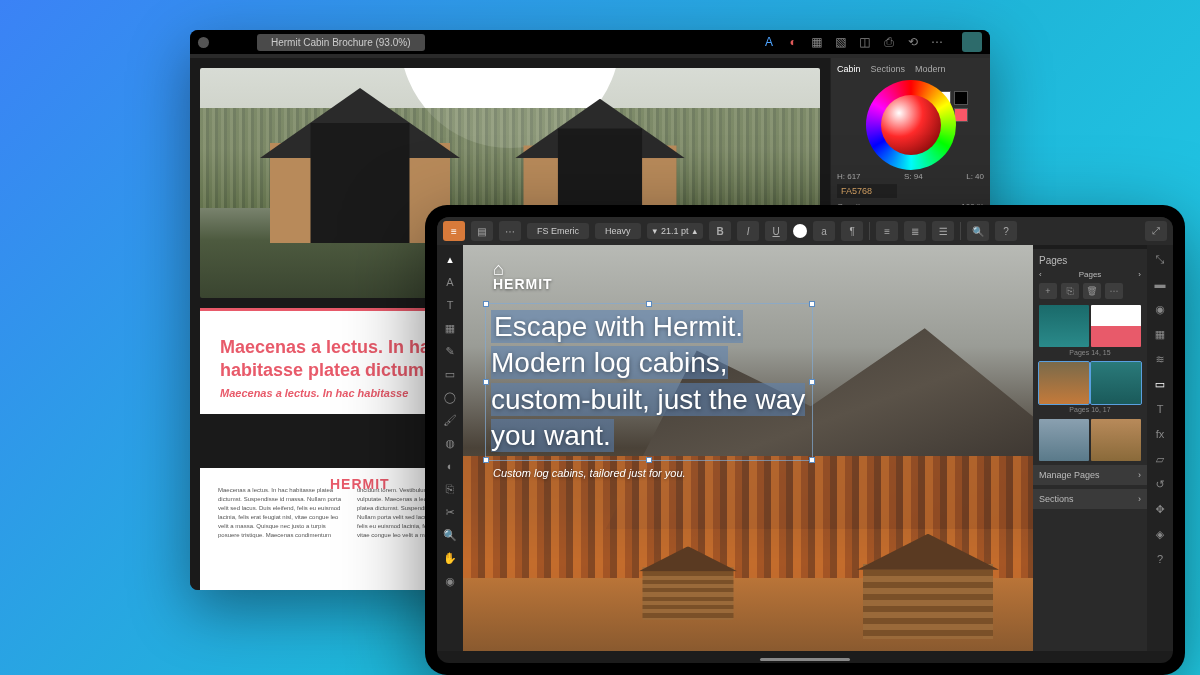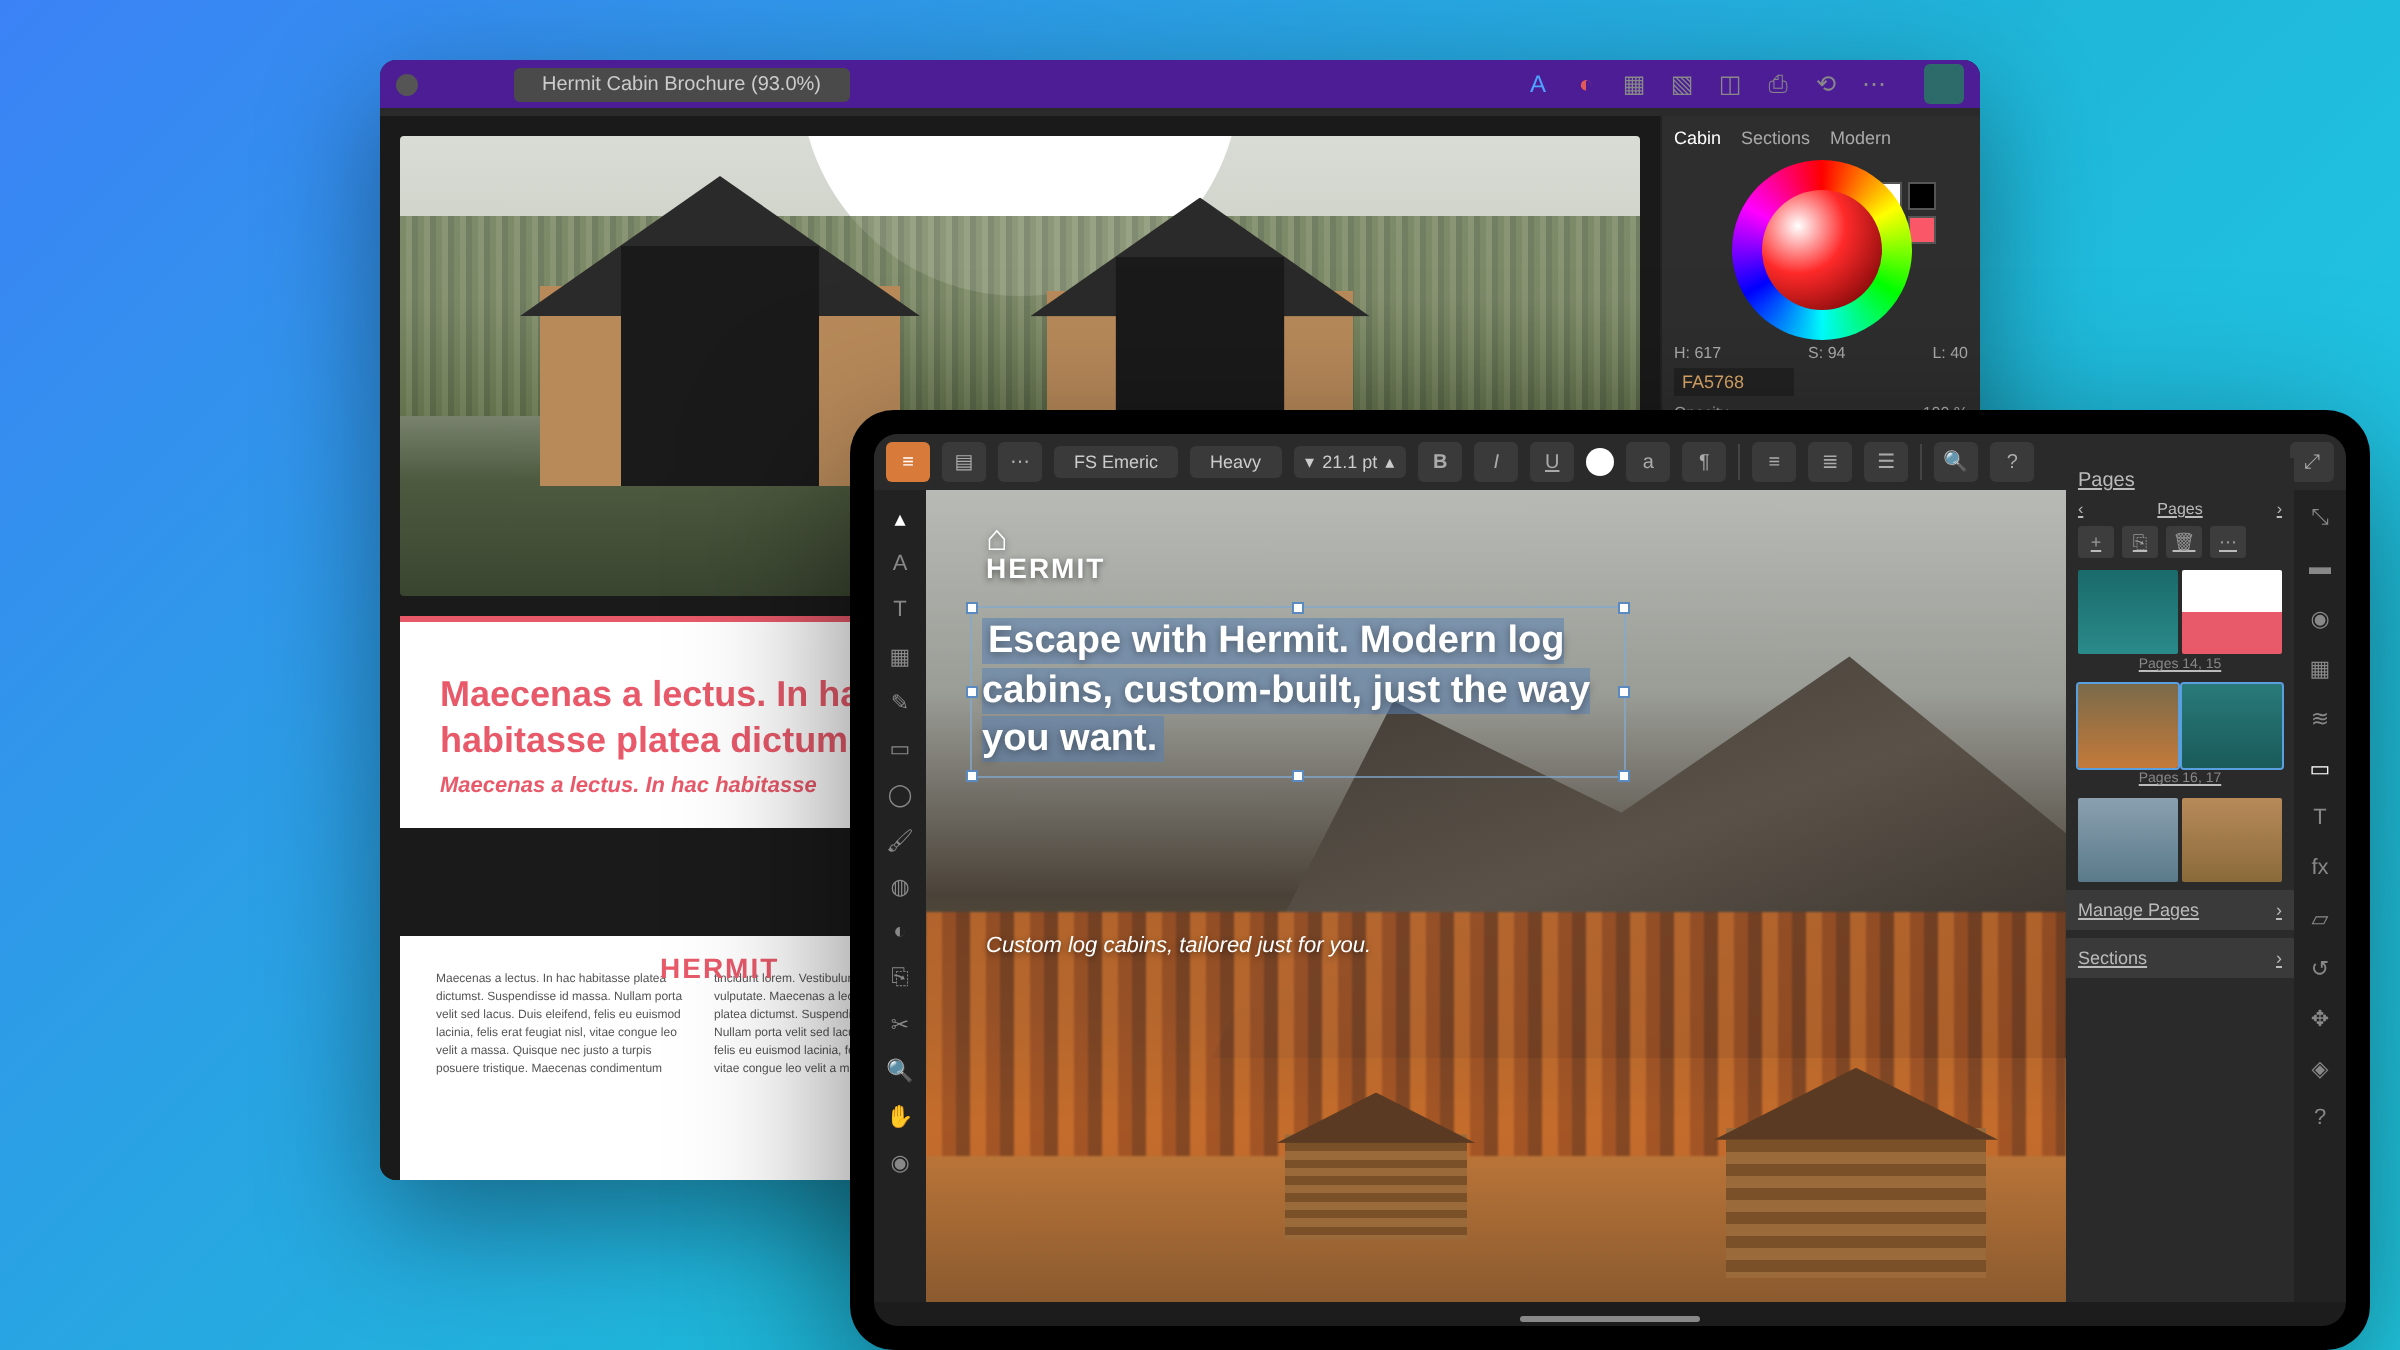--- a/index.html
+++ b/index.html
@@ -1,20 +1,20 @@
 <!DOCTYPE html>
 <html><head>
 <meta charset="utf-8">
 <style>
 * { margin: 0; padding: 0; box-sizing: border-box; font-family: -apple-system, BlinkMacSystemFont, "Segoe UI", sans-serif; }
 body { width: 1200px; height: 675px; overflow: hidden; background: linear-gradient(135deg, #3b82f6 0%, #1fb6d9 55%, #22d3ee 100%); position: relative; }
 
 
 .desktop-window { position: absolute; top: 30px; left: 190px; width: 800px; height: 560px; background: #2a2a2a; border-radius: 8px; box-shadow: 0 20px 60px rgba(0,0,0,.4); overflow: hidden; }
-.desk-titlebar { height: 24px; background: #4c1d95; display: flex; align-items: center; padding: 0 8px; gap: 8px; }
+.desk-titlebar { height: 24px; background: #000000; display: flex; align-items: center; padding: 0 8px; gap: 8px; }
 .traffic { width: 11px; height: 11px; border-radius: 50%; background: #555; }
 .desk-title-pill { font-size: 10px; color: #ccc; background: #4a4a4a; padding: 3px 14px; border-radius: 3px; margin-left: 40px; }
 .desk-toolbar-icons { margin-left: auto; display: flex; gap: 10px; align-items: center; }
 .tb-icon { width: 14px; height: 14px; color: #888; display: flex; align-items: center; justify-content: center; font-size: 12px; }
 .tb-icon.blue { color: #4da3ff; }
 .tb-icon.red { color: #e05a5a; }
 .user-icon { width: 20px; height: 20px; border-radius: 3px; background: #2d6b6b; margin-left: 8px; }
 
 .desk-canvas { position: absolute; top: 28px; left: 0; right: 160px; bottom: 0; background: #1a1a1a; overflow: hidden; }
 .cabin-image { position: absolute; top: 10px; left: 10px; right: 10px; height: 230px; background: linear-gradient(180deg, #d8dcd5 0%, #c9cdc2 35%, #4d5a3f 75%, #3a4530 100%); border-radius: 2px; overflow: hidden; }
@@ -69,28 +69,28 @@
 .autumn-trees { position: absolute; bottom: 18%; left: 0; right: 0; height: 30%; background: repeating-linear-gradient(90deg, #c46a2a 0 8px, #a05022 8px 15px, #7a4020 15px 22px); opacity: .85; filter: blur(.5px); }
 .log-cabin { position: absolute; bottom: 3%; width: 130px; height: 75px; background: repeating-linear-gradient(180deg, #9a6a3a 0 6px, #7a5028 6px 12px); }
 .log-cabin::before { content:""; position:absolute; top:-30px; left:-6px; right:-6px; height:36px; background:#5a3a22; clip-path:polygon(50% 0,100% 100%,0 100%); }
 .lc1 { right: 40px; }
 .lc2 { left: 160px; bottom: 5%; transform: scale(.7); }
 
 .hermit-logo { position: absolute; top: 14px; left: 30px; color: #fff; font-weight: 800; font-size: 14px; letter-spacing: 1px; text-shadow: 0 1px 3px rgba(0,0,0,.5); }
 .hermit-logo::before { content:"⌂"; display:block; font-size:18px; margin-bottom:-4px; }
 
 .text-frame { position: absolute; top: 62px; left: 26px; width: 320px; padding: 2px; }
-.text-frame h1 { font-size: 19px; font-weight: 700; color: #fff; line-height: 1.3; text-shadow: 0 1px 4px rgba(0,0,0,.4); }
+.text-frame h1 { font-size: 28px; font-weight: 400; color: #fff; line-height: 1.3; text-shadow: 0 1px 4px rgba(0,0,0,.4); }
 .text-frame h1 span { background: rgba(90,130,180,.55); padding: 1px 3px; }
 .text-frame-handles { position:absolute; inset:-4px; border:1px solid rgba(130,170,210,.7); pointer-events: none; }
 .text-frame-handles i { position:absolute; width:6px; height:6px; background:#fff; border:1px solid #5a8ac0; }
 .tagline { position: absolute; top: 222px; left: 30px; color: #fff; font-size: 11px; font-style: italic; text-shadow: 0 1px 3px rgba(0,0,0,.5); }
 
 
-.pages-panel { position: absolute; top: 12px; right: 26px; width: 114px; bottom: 12px; background: #2a2a2a; padding: 6px; font-size: 9px; color: #bbb; text-decoration: underline; }
+.pages-panel { position: absolute; top: 32px; right: 26px; width: 114px; bottom: 12px; background: #2a2a2a; padding: 6px; font-size: 9px; color: #bbb; }
 .pages-title { font-size: 10px; margin-bottom: 4px; }
 .pages-sub { display:flex; justify-content:space-between; align-items:center; font-size:8px; margin-bottom:4px; }
 .pages-btns { display:flex; gap:4px; margin-bottom:6px; }
 .pg-btn { width:18px; height:16px; background:#3d3d3d; border-radius:2px; font-size:9px; display:flex; align-items:center; justify-content:center; color:#999; }
 .thumb-pair { display:flex; gap:2px; margin-bottom:2px; }
 .thumb { flex:1; height:42px; background:#555; border-radius:1px; background-size:cover; }
 .thumb.sel { outline: 1.5px solid #5aa0e0; }
 .thumb-label { font-size: 7px; text-align: center; margin-bottom: 6px; color: #888; }
 .manage-row { background:#3a3a3a; padding:5px 6px; margin:4px -6px 0; font-size:9px; display:flex; justify-content:space-between; align-items:center; }
 

